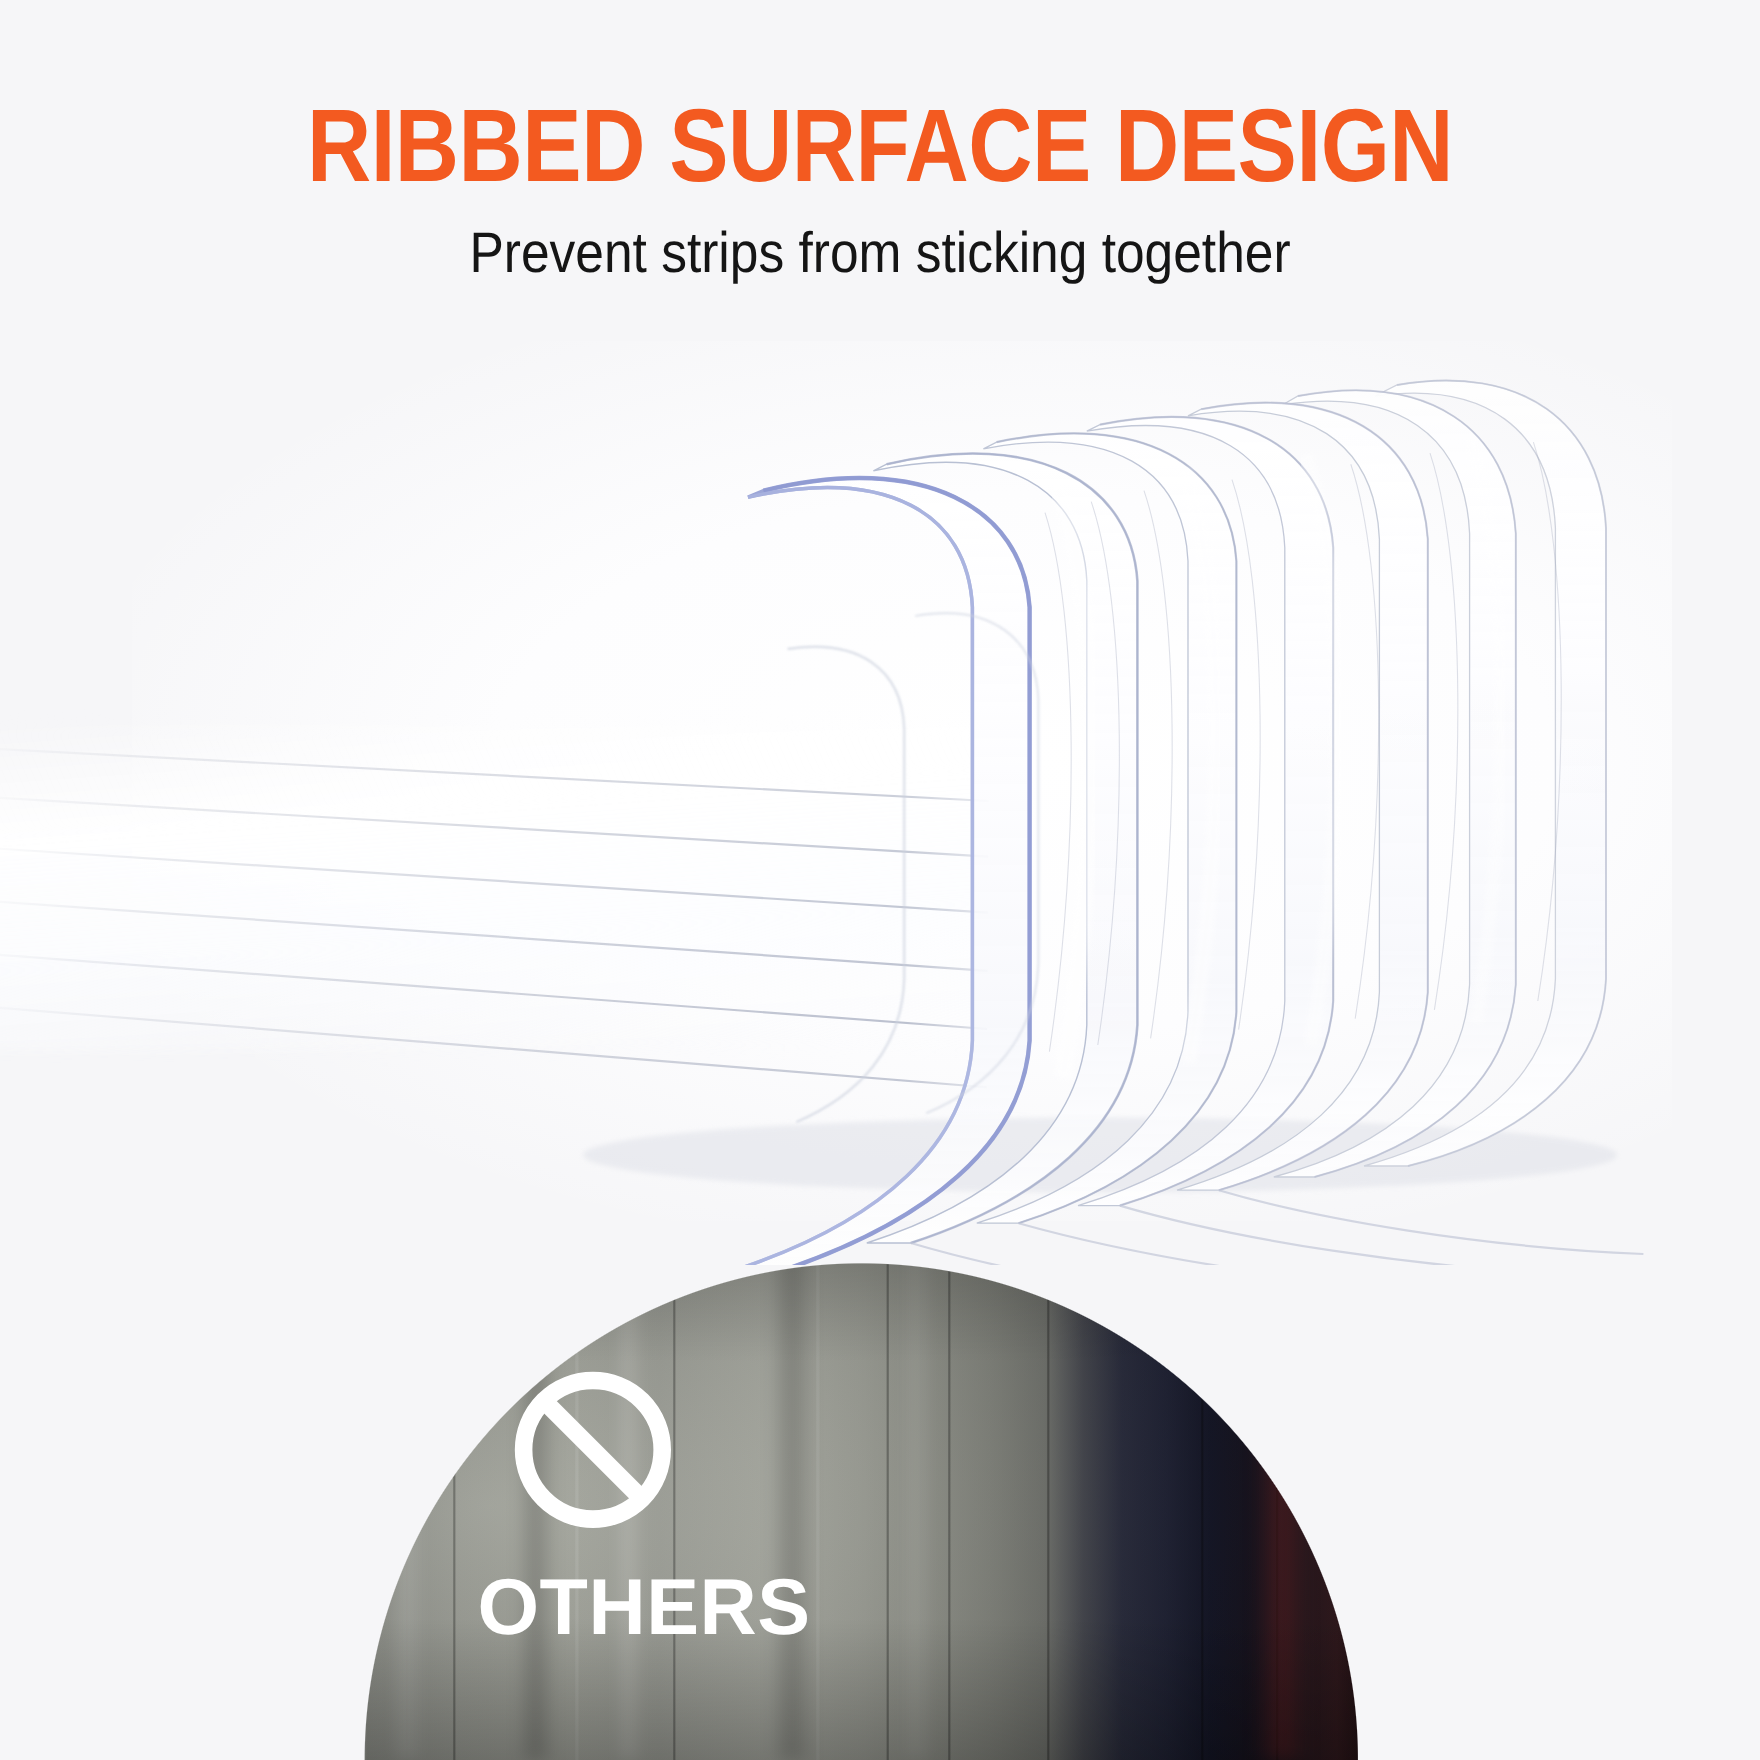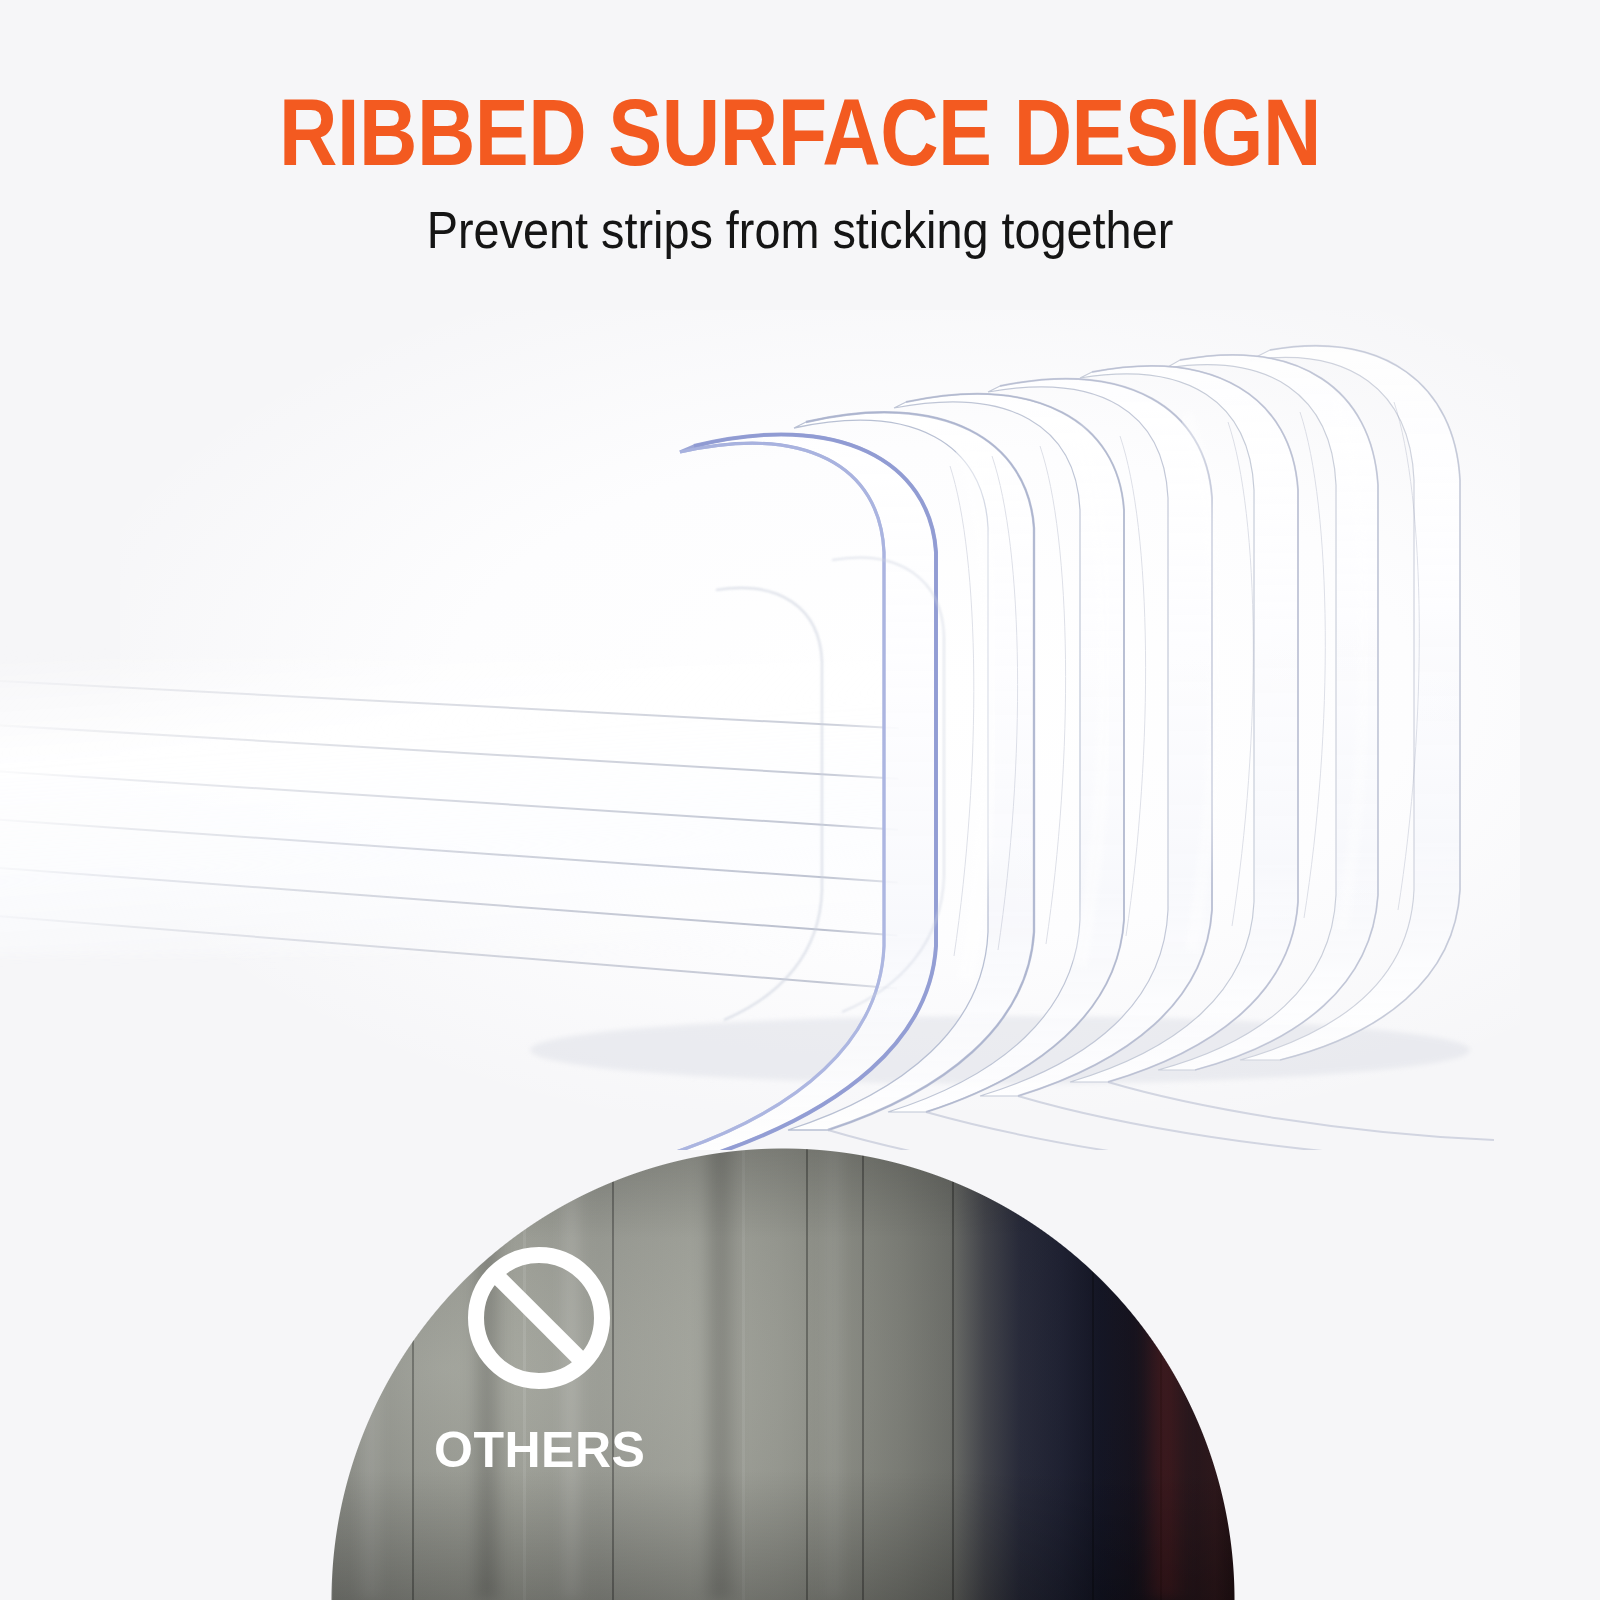--- a/index.html
+++ b/index.html
@@ -99,21 +99,21 @@
       radial-gradient(ellipse 900px 520px at 36% 50%, rgba(255,255,255,.06) 0%, rgba(0,0,0,.28) 100%);
   }
 
   
   .badge{position:absolute;left:466px;top:1245px;width:146px;height:146px;z-index:30;}
   .badge svg{display:block;width:146px;height:146px;}
 
   .others{
     position:absolute;left:434px;top:1425px;z-index:30;
     margin:0;font-family:"Liberation Sans","DejaVu Sans",sans-serif;
-    font-weight:700;font-size:50px;line-height:1;letter-spacing:.5px;
+    font-weight:700;font-size:72px;line-height:1;letter-spacing:.5px;
     color:#ffffff;white-space:nowrap;text-align:center;
   }
 </style>
 </head>
 <body>
 
 <div id="stage">
 
   <div class="header">
     <h1 class="headline">RIBBED SURFACE DESIGN</h1>

